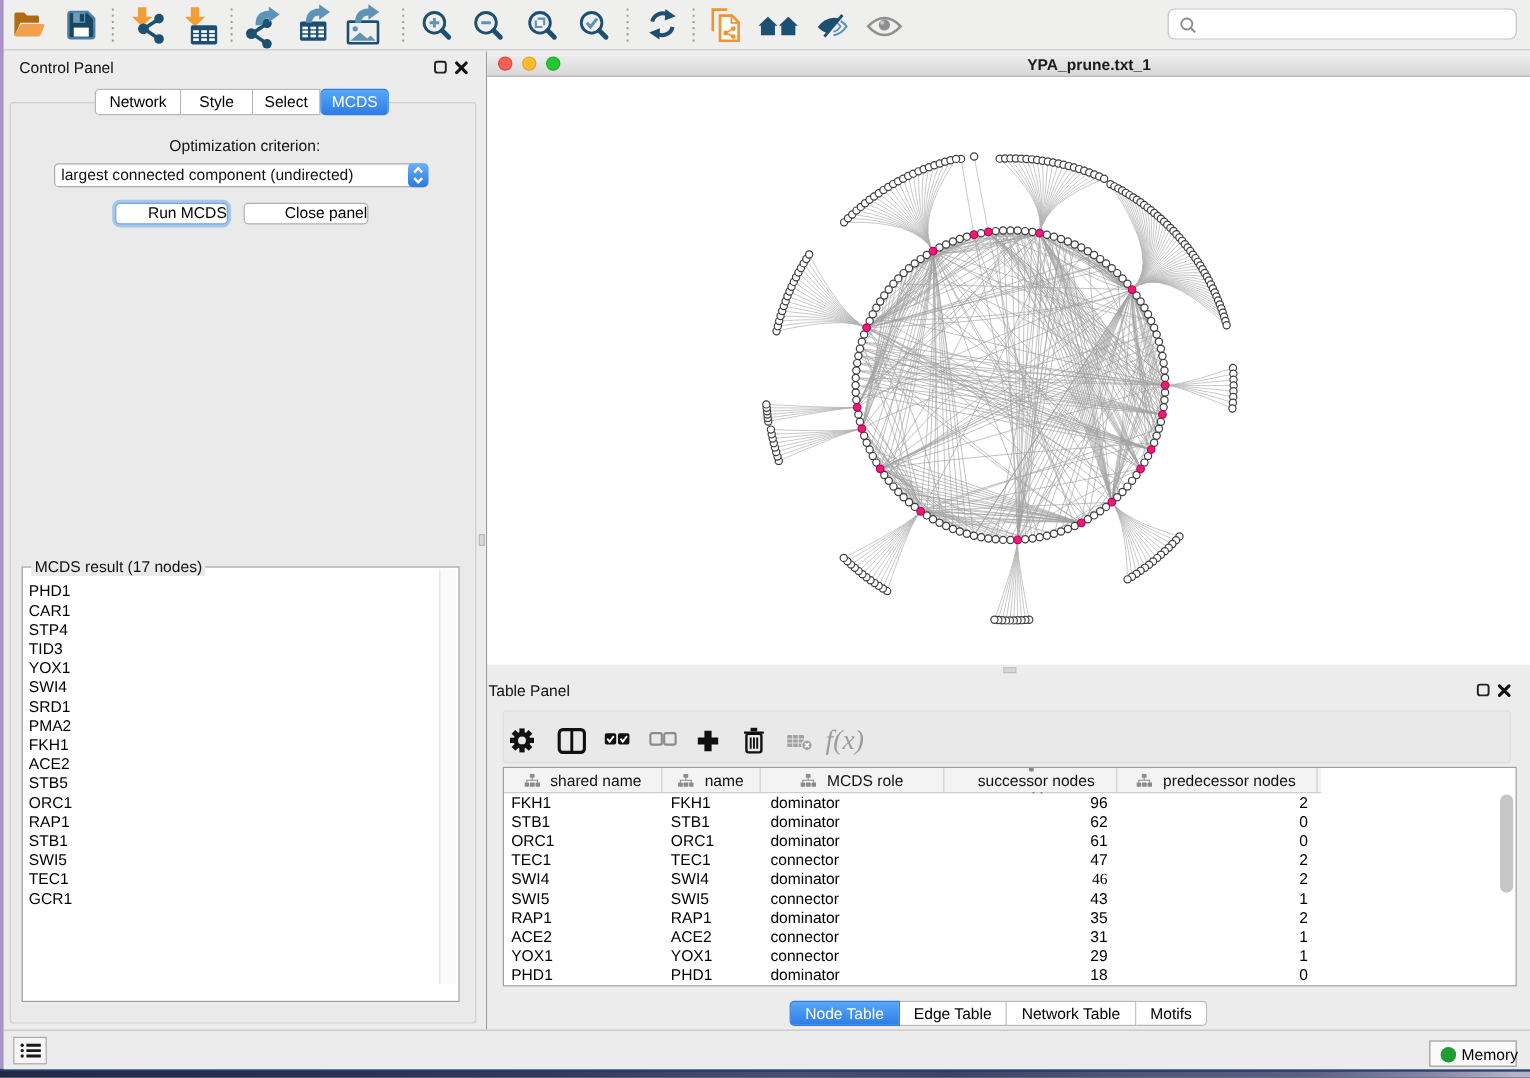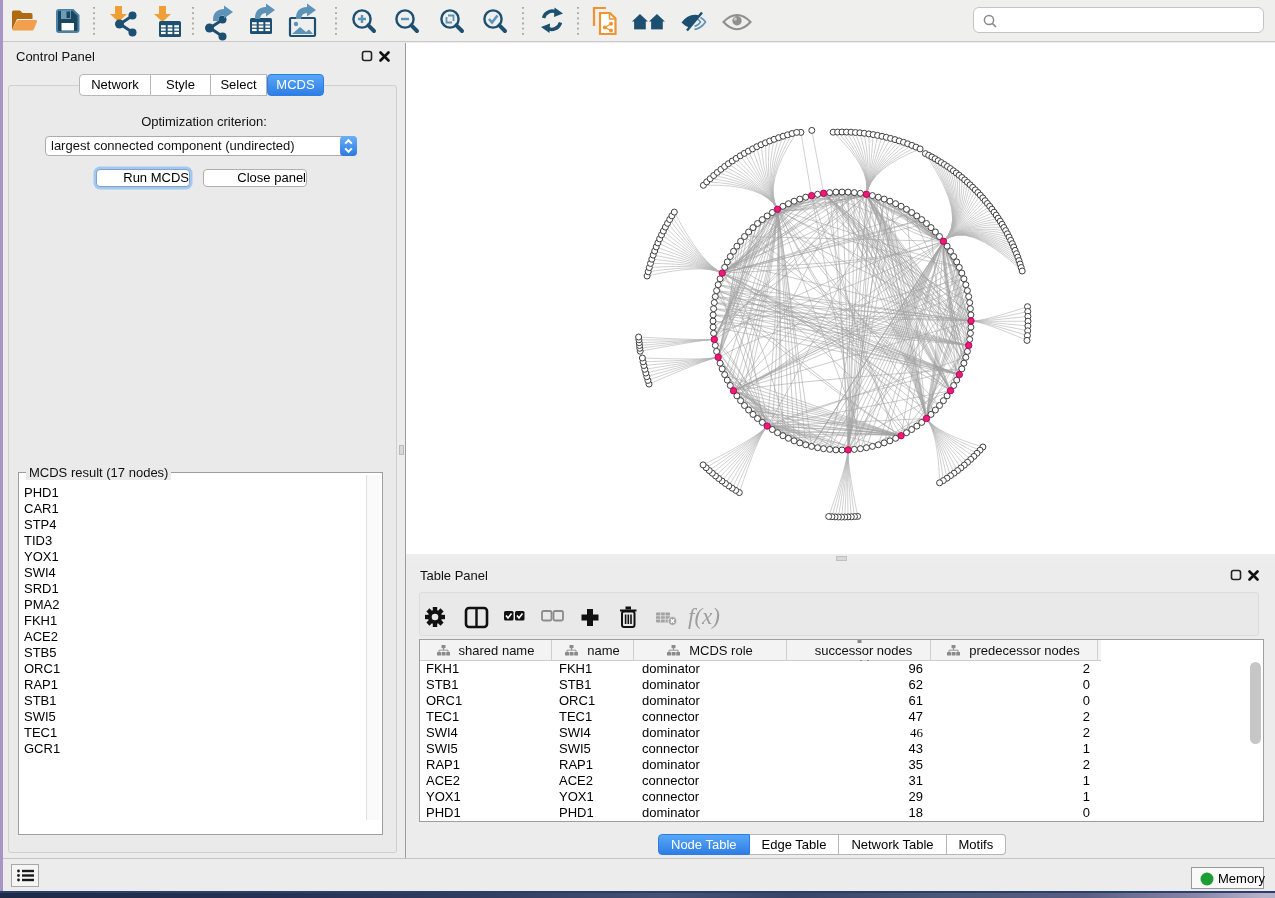--- a/index.html
+++ b/index.html
@@ -38,21 +38,21 @@
 #vhandle { position:absolute; left:396px; top:445px; width:5px; height:10px; background:#d8d8d8; border:1px solid #bbb; }
 #netwin { position:absolute; left:403px; top:43px; width:869px; height:511px; background:#fff; }
 #nettitle { position:absolute; left:0; top:0; width:100%; height:21px; background:linear-gradient(#f0f0f0,#d7d7d7); border-bottom:1px solid #ababab; }
 #nettitle .t { position:absolute; left:450px; top:3px; font-size:13px; font-weight:bold; color:#1a1a1a; }
 .tl { position:absolute; top:4px; width:12px; height:12px; border-radius:50%; }
 #graph { position:absolute; left:0; top:22px; }
 
 #hsplit { position:absolute; left:403px; top:554px; width:869px; height:8px; background:#ededed; }
 #hhandle { position:absolute; left:430px; top:2px; width:11px; height:5px; background:#d8d8d8; border:1px solid #c0c0c0; }
 #tpanel { position:absolute; left:403px; top:562px; width:869px; height:296px; background:#ececec; }
-#tpanel .title { position:absolute; left:14px; top:6px; font-size:13px; color:#111; }
+#tpanel .title { position:absolute; left:1px; top:6px; font-size:13px; color:#111; }
 #ttoolbar { position:absolute; left:13px; top:30px; width:840px; height:44px; background:#e9e9e9; border:1px solid #dcdcdc; border-radius:3px; }
 #ttable { position:absolute; left:13px; top:77px; width:845px; height:183px; background:#fff; border:1px solid #9e9e9e; font-size:13px; }
 #thead { position:absolute; left:0; top:0; height:21px; width:681px; background:#f3f3f3; border-bottom:1px solid #cfcfcf; }
 .hcell { position:absolute; top:0; height:21px; border-right:1px solid #cfcfcf; color:#111; display:flex; align-items:center; justify-content:center; }
 .tscroll { position:absolute; right:1px; top:22px; width:13px; height:159px; }
 .tthumb { position:absolute; left:1px; top:0px; width:11px; height:82px; background:#c6c6c6; border-radius:6px; }
 #ttabs { position:absolute; left:252px; top:272px; height:21px; display:flex; font-size:13px; }
 #ttabs .tab { background:#fff; border:1px solid #b7b7b7; border-left:none; padding:2px 12px 0; }
 #ttabs .tab.sel { background:linear-gradient(#59a7f7,#2e7de5); color:#fff; border:1px solid #2e7de5; border-radius:4px 0 0 4px; }
 #ttabs .tab.last { border-radius:0 4px 4px 0; }
@@ -196,20 +196,26 @@
     <div class="btn" id="closebtn">Close panel</div>
     <div id="fieldset">
       <div id="fslabel">MCDS result (17 nodes)</div>
       <div id="mlist">PHD1<br>CAR1<br>STP4<br>TID3<br>YOX1<br>SWI4<br>SRD1<br>PMA2<br>FKH1<br>ACE2<br>STB5<br>ORC1<br>RAP1<br>STB1<br>SWI5<br>TEC1<br>GCR1</div>
       <div id="mscroll"></div>
     </div>
   </div>
   <div id="vsplit"></div>
   <div id="vhandle"></div>
   <div id="netwin">
+    <div id="nettitle">
+      <span class="tl" style="left:9px; background:#f96157; border:1px solid #dd4741;"></span>
+      <span class="tl" style="left:29px; background:#fdbc2e; border:1px solid #e0a423;"></span>
+      <span class="tl" style="left:49px; background:#28c732; border:1px solid #1eab28;"></span>
+      <span class="t">YPA_prune.txt_1</span>
+    </div>
     <svg id="graph" width="869" height="490" viewBox="0 0 869 490">
         <g stroke="#979797" stroke-width="0.55" opacity="0.9" fill="none">
 <path d="M537.4 176.3Q504.9 154.2 472.3 132.2"></path>
 <path d="M537.4 176.3Q516.1 171.7 478.2 134.1"></path>
 <path d="M537.4 176.3Q517.9 171.7 483.9 136.2"></path>
 <path d="M537.4 176.3Q519.7 171.7 489.6 138.7"></path>
 <path d="M537.4 176.3Q521.5 171.9 495.1 141.3"></path>
 <path d="M537.4 176.3Q523.4 172.0 500.5 144.3"></path>
 <path d="M537.4 176.3Q525.2 172.3 505.7 147.5"></path>
 <path d="M537.4 176.3Q510.1 236.4 460.4 382.7"></path>

